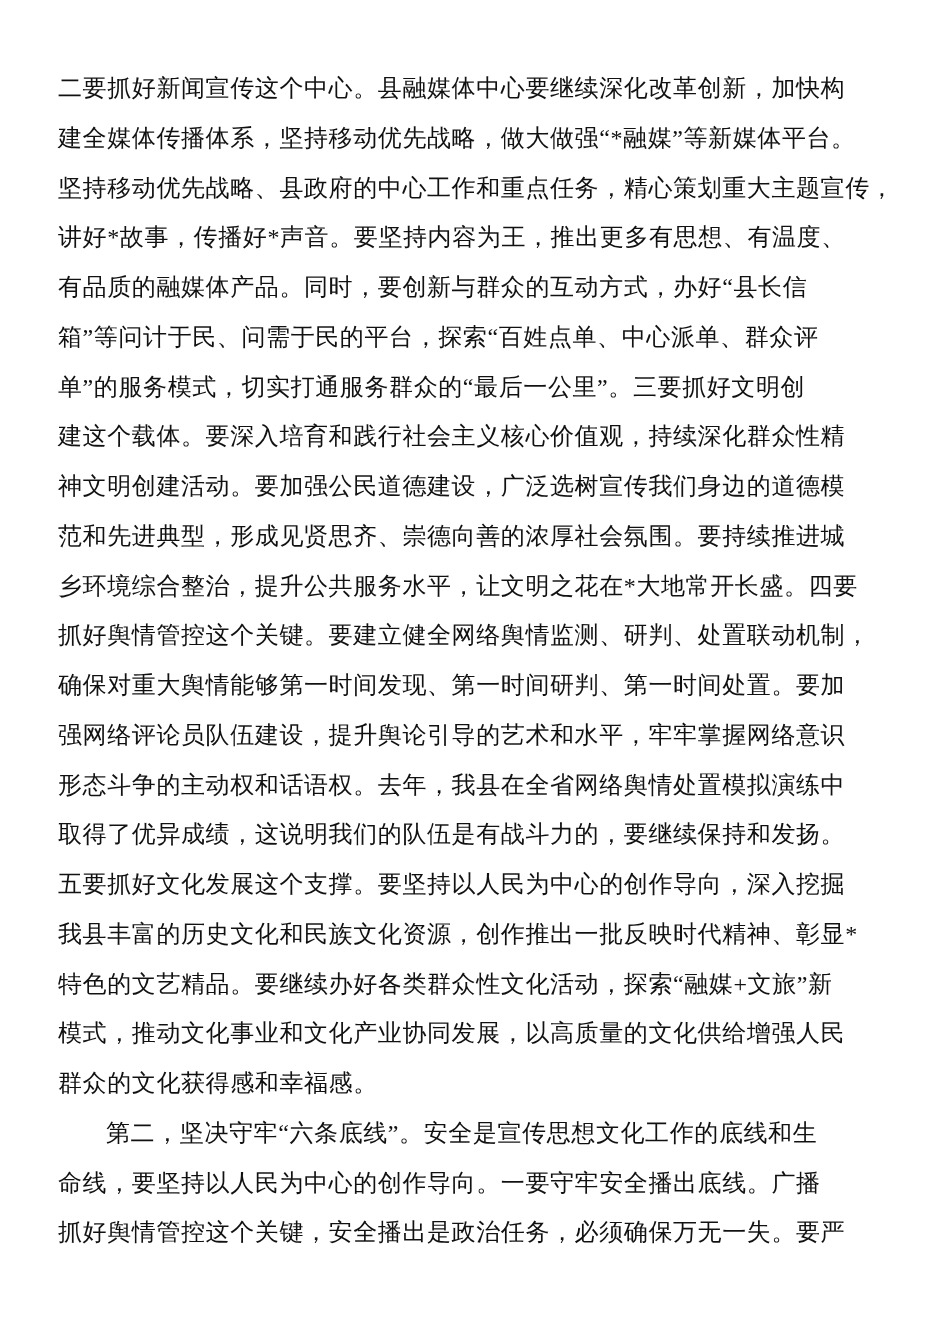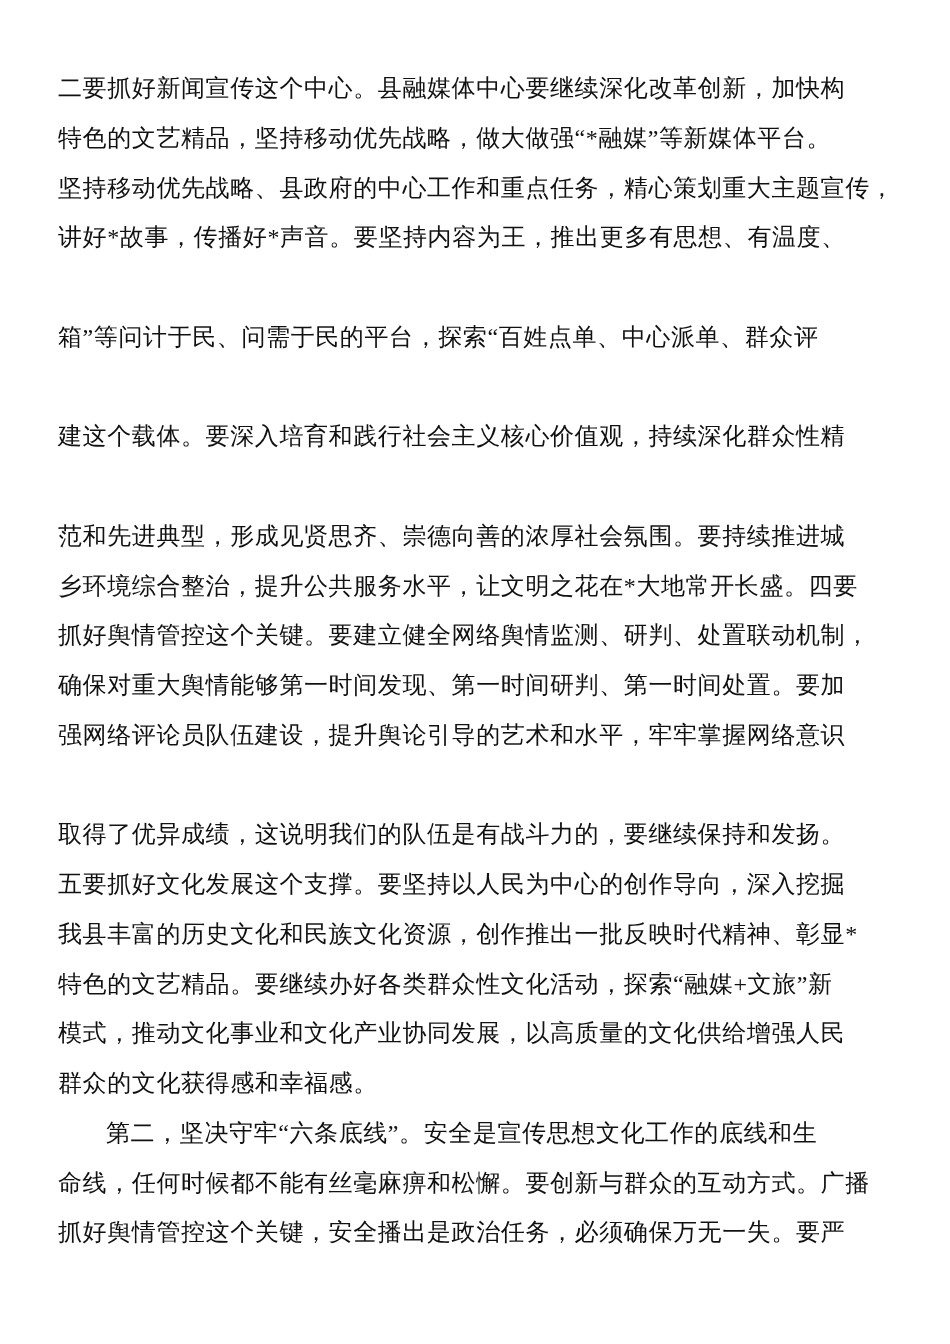--- a/index.html
+++ b/index.html
@@ -13,32 +13,36 @@
       font-size: 24px; line-height: 30px; color: #111;
       white-space: nowrap; letter-spacing: 0.6px;
     }
     .indent { left: 106px; }
   </style>
 </head>
 <body>
 
 <div class="page">
   <div class="line" style="top:73px">二要抓好新闻宣传这个中心。县融媒体中心要继续深化改革创新，加快构</div>
-  <div class="line" style="top:123px">特色的文艺精品，坚持移动优先战略，做大做强“*融媒”等新媒体平台。</div>
+  <div class="line" style="top:123px">建全媒体传播体系，坚持移动优先战略，做大做强“*融媒”等新媒体平台。</div>
   <div class="line" style="top:173px">坚持移动优先战略、县政府的中心工作和重点任务，精心策划重大主题宣传，</div>
   <div class="line" style="top:222px">讲好*故事，传播好*声音。要坚持内容为王，推出更多有思想、有温度、</div>
+  <div class="line" style="top:272px">有品质的融媒体产品。同时，要创新与群众的互动方式，办好“县长信</div>
   <div class="line" style="top:322px">箱”等问计于民、问需于民的平台，探索“百姓点单、中心派单、群众评</div>
+  <div class="line" style="top:372px">单”的服务模式，切实打通服务群众的“最后一公里”。三要抓好文明创</div>
   <div class="line" style="top:421px">建这个载体。要深入培育和践行社会主义核心价值观，持续深化群众性精</div>
+  <div class="line" style="top:471px">神文明创建活动。要加强公民道德建设，广泛选树宣传我们身边的道德模</div>
   <div class="line" style="top:521px">范和先进典型，形成见贤思齐、崇德向善的浓厚社会氛围。要持续推进城</div>
   <div class="line" style="top:571px">乡环境综合整治，提升公共服务水平，让文明之花在*大地常开长盛。四要</div>
   <div class="line" style="top:620px">抓好舆情管控这个关键。要建立健全网络舆情监测、研判、处置联动机制，</div>
   <div class="line" style="top:670px">确保对重大舆情能够第一时间发现、第一时间研判、第一时间处置。要加</div>
   <div class="line" style="top:720px">强网络评论员队伍建设，提升舆论引导的艺术和水平，牢牢掌握网络意识</div>
+  <div class="line" style="top:770px">形态斗争的主动权和话语权。去年，我县在全省网络舆情处置模拟演练中</div>
   <div class="line" style="top:819px">取得了优异成绩，这说明我们的队伍是有战斗力的，要继续保持和发扬。</div>
   <div class="line" style="top:869px">五要抓好文化发展这个支撑。要坚持以人民为中心的创作导向，深入挖掘</div>
   <div class="line" style="top:919px">我县丰富的历史文化和民族文化资源，创作推出一批反映时代精神、彰显*</div>
   <div class="line" style="top:969px">特色的文艺精品。要继续办好各类群众性文化活动，探索“融媒+文旅”新</div>
   <div class="line" style="top:1018px">模式，推动文化事业和文化产业协同发展，以高质量的文化供给增强人民</div>
   <div class="line" style="top:1068px">群众的文化获得感和幸福感。</div>
   <div class="line indent" style="top:1118px">第二，坚决守牢“六条底线”。安全是宣传思想文化工作的底线和生</div>
-  <div class="line" style="top:1168px">命线，任何时候都不能有丝毫麻痹和松懈。要创新与群众的互动方式。广播</div>
+  <div class="line" style="top:1168px">命线，要坚持以人民为中心的创作导向。一要守牢安全播出底线。广播</div>
   <div class="line" style="top:1217px">抓好舆情管控这个关键，安全播出是政治任务，必须确保万无一失。要严</div>
 </div>
 
 </body></html>

